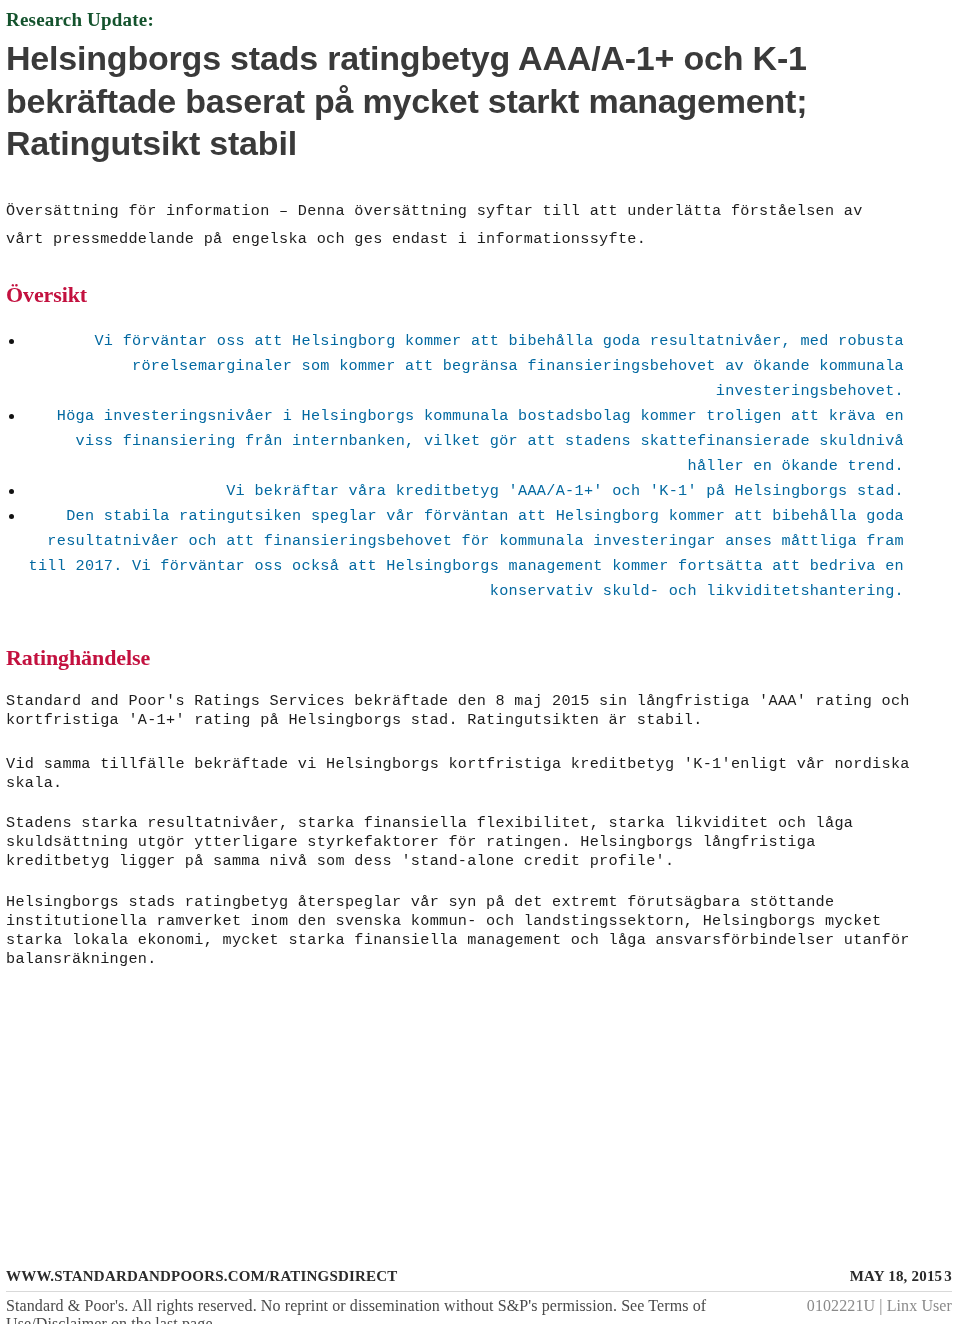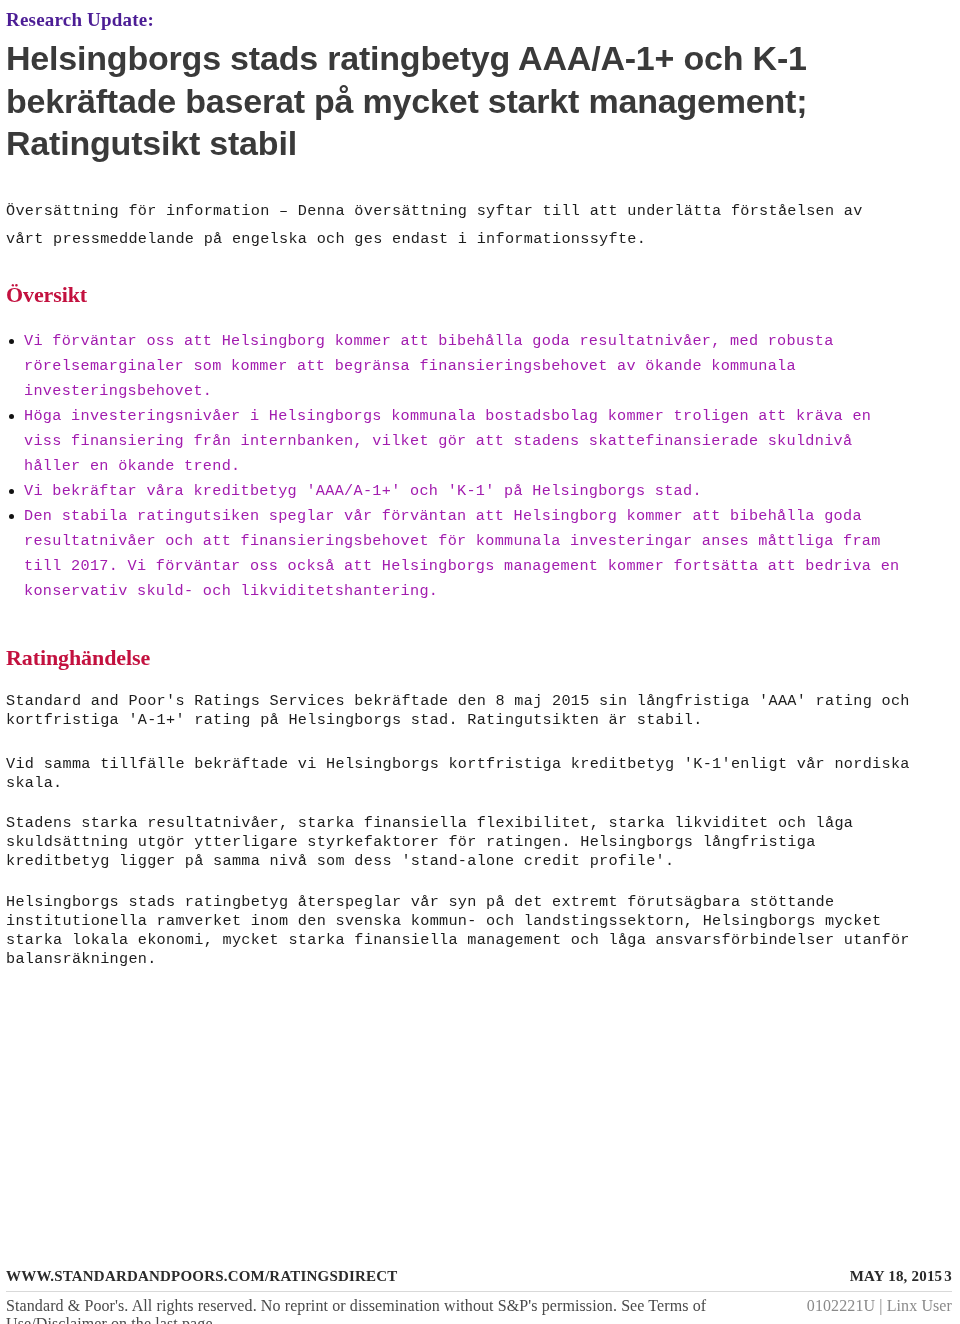--- a/index.html
+++ b/index.html
@@ -20,21 +20,21 @@
     height: 1324px;
     box-sizing: border-box;
     padding: 0 8px 0 6px;
   }
 
   
   .kicker {
     font-family: "Liberation Serif", "DejaVu Serif", serif;
     font-weight: bold;
     font-size: 19px;
-    color: #4c1d95;
+    color: #14532d;
     letter-spacing: 0.2px;
     margin: 9px 0 0 0;
     line-height: 1.2;
   }
   .doc-title {
     font-family: Liberation Sans, sans-serif;
     font-weight: bold;
     font-size: 34px;
     line-height: 1.26;
     color: #3a3a3a;
@@ -68,24 +68,25 @@
   ul.bullets {
     list-style: none;
     margin: 21px 0 0 0;
     padding: 0;
   }
   ul.bullets li {
     position: relative;
     padding-left: 18px;
     font-size: 15.2px;
     line-height: 25px;
-    color: #a21caf;
+    color: #0369a1;
     letter-spacing: 0.3px;
     max-width: 880px;
     margin: 0 0 0 0;
+    text-align: right;
   }
   ul.bullets li::before {
     content: "";
     position: absolute;
     left: 3px;
     top: 10px;
     width: 5px;
     height: 5px;
     background: #111111;
     border-radius: 50%;

